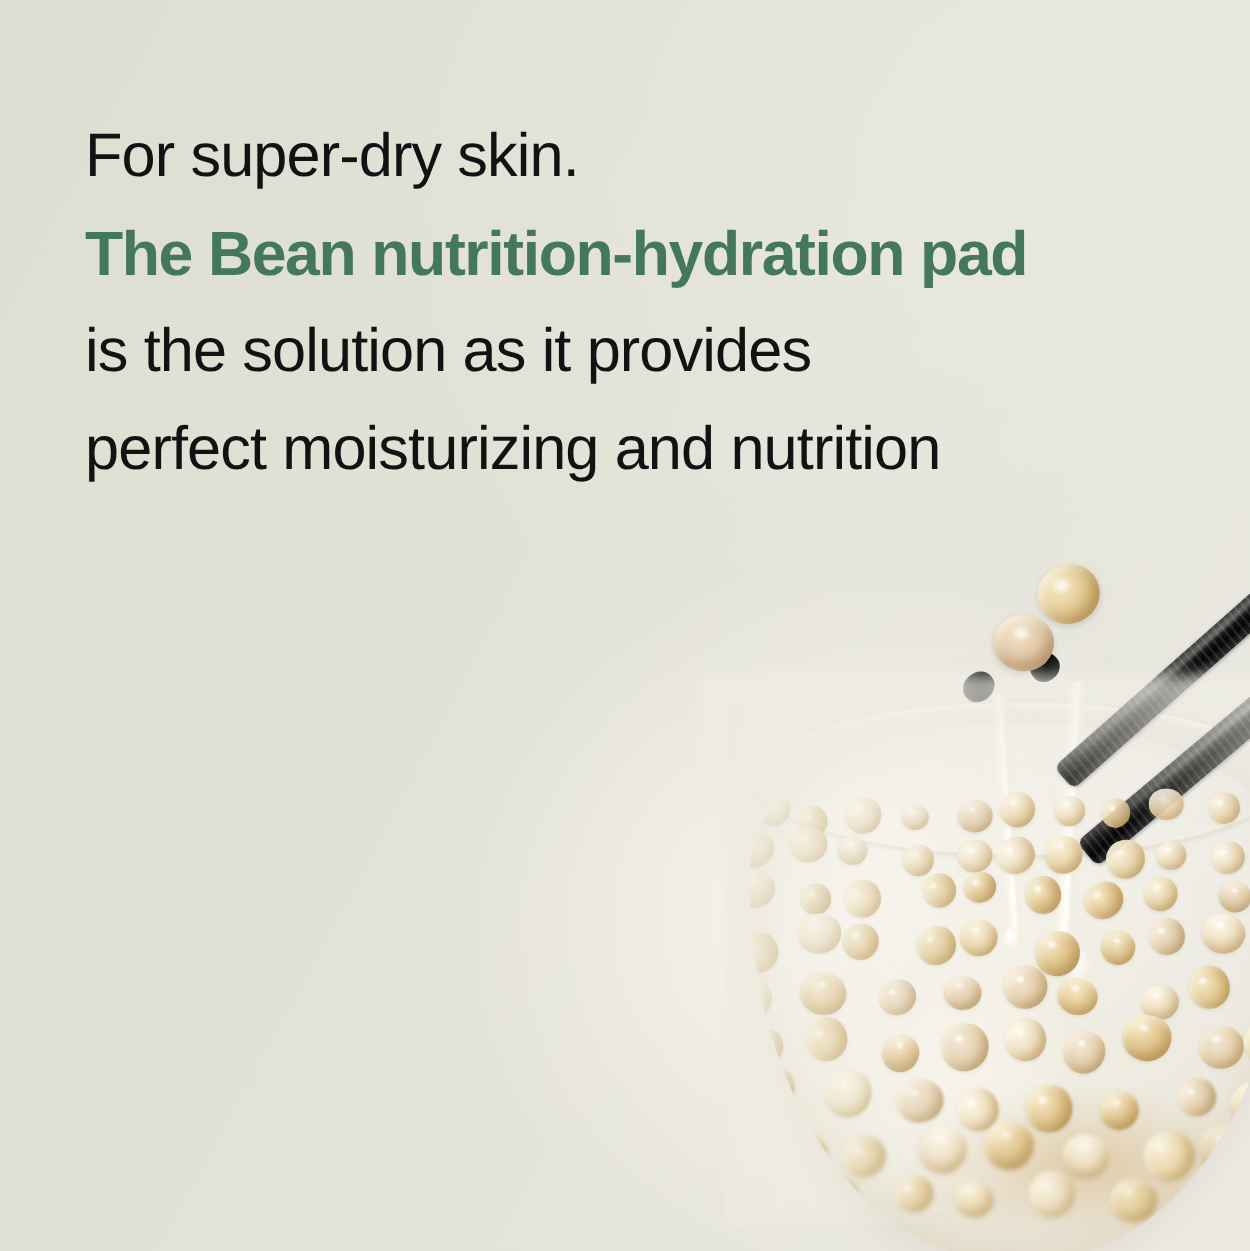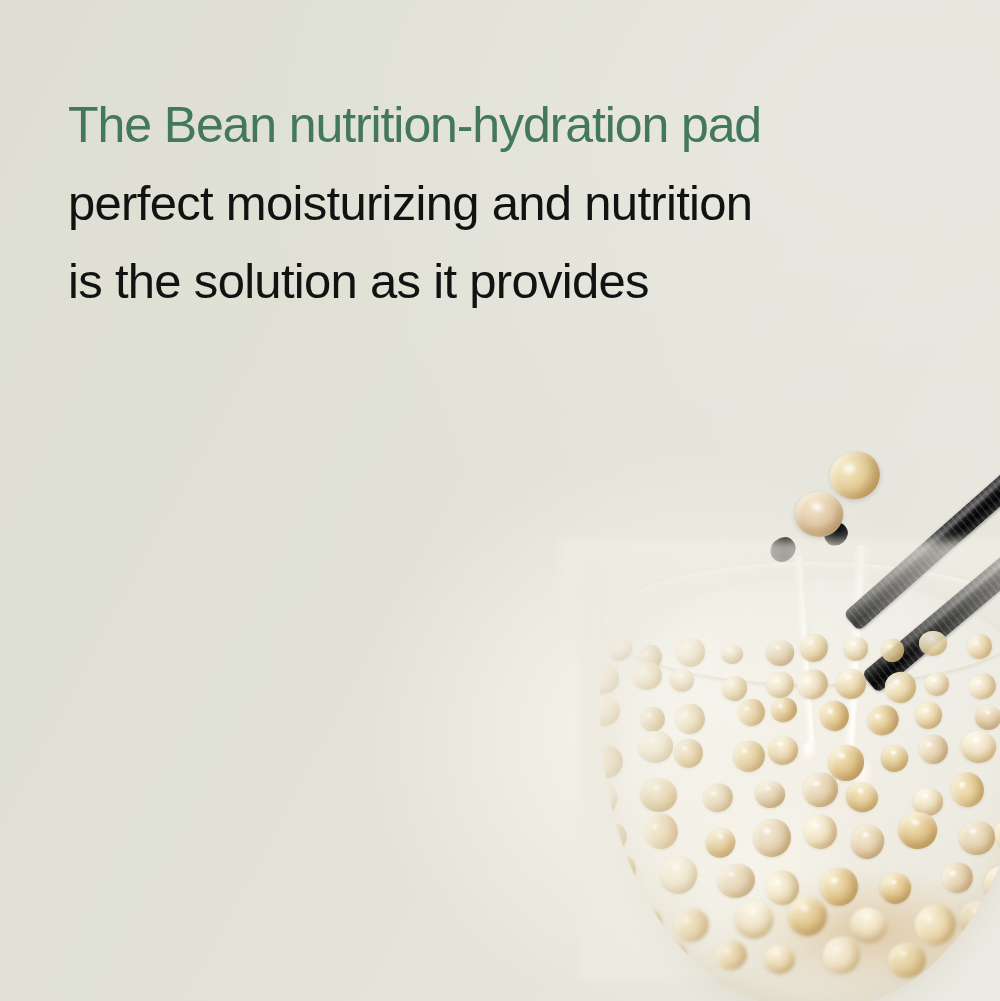--- a/index.html
+++ b/index.html
@@ -38,21 +38,21 @@
     z-index:40;
   }
   .line {
     font-size:49px;
     line-height:78px;
     letter-spacing:-0.7px;
     color:#121212;
     white-space:nowrap;
   }
   .line.accent {
-    font-weight:400;
+    font-weight:700;
     letter-spacing:-1.1px;
     font-size:50px;
   }
 
   
   .photo { position:absolute; inset:0; z-index:20; }
 
   
   .stick {
     position:absolute;
@@ -338,18 +338,19 @@
     <div class="held" id="held-1">
       <div class="held-spec" style="left:26%; top:18%; width:34%; height:30%;"></div>
     </div>
     <div class="held" id="held-2">
       <div class="held-spec" style="left:28%; top:20%; width:32%; height:28%;"></div>
     </div>
 
   </div>
 
   <div class="copy">
+    <div class="line" style="color: rgb(18, 18, 18);">For super-dry skin.</div>
     <div class="line accent" style="color: rgb(68, 120, 92);">The Bean nutrition-hydration pad</div>
+    <div class="line" style="color: rgb(18, 18, 18);">is the solution as it provides</div>
     <div class="line" style="color: rgb(18, 18, 18);">perfect moisturizing and nutrition</div>
-    <div class="line" style="color: rgb(18, 18, 18);">is the solution as it provides</div>
   </div>
 
 </div>
 
 </body></html>

